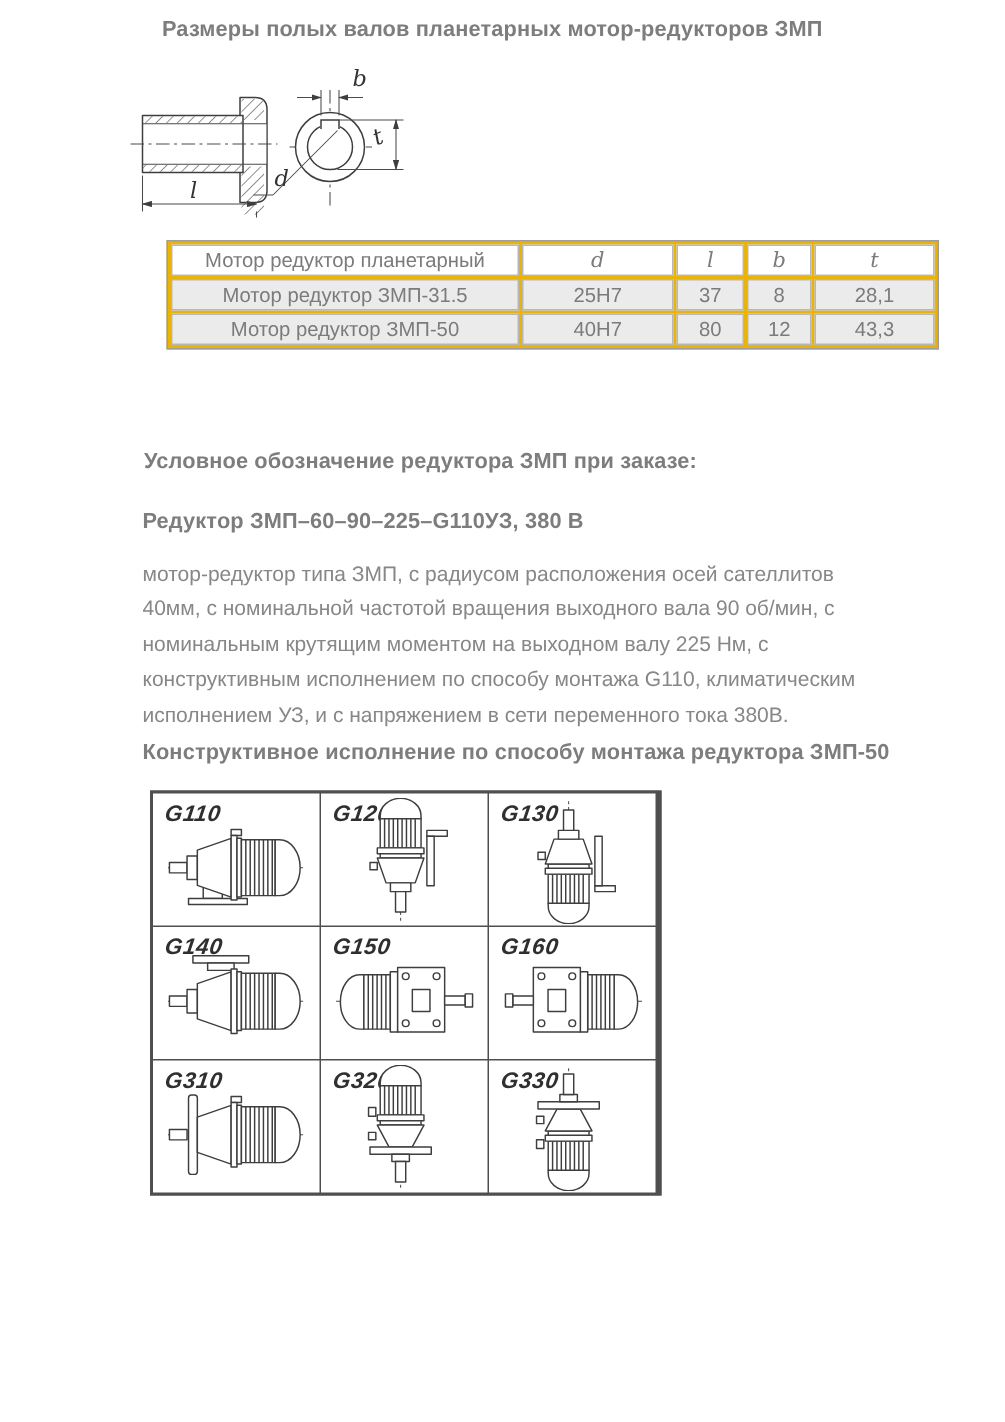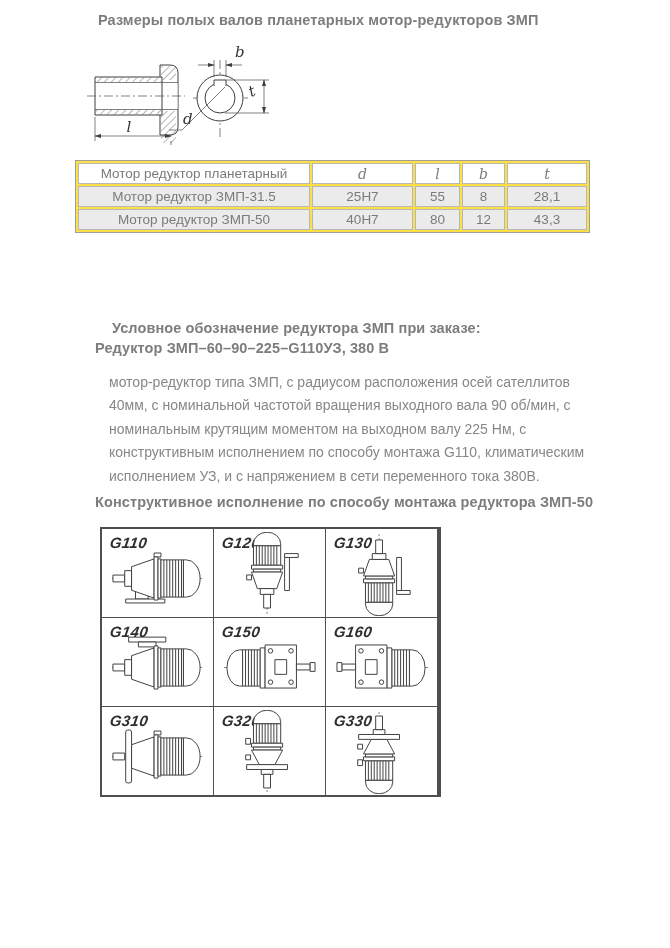--- a/index.html
+++ b/index.html
@@ -5,21 +5,21 @@
   html,body { margin:0; padding:0; background:#fff; }
   .page {
     position:relative; width:670px; height:948px; background:#ffffff;
     font-family:"Liberation Sans", sans-serif; overflow:hidden;
   }
   .abs { position:absolute; }
   .heading { font-weight:bold; color:#7d7d7d; font-size:14.5px; letter-spacing:.1px; }
   .para { font-size:14px; line-height:23.4px; color:#878787; width:492px; }
 
   
-  table.dims { border-collapse:separate; border-spacing:2px; border:1px solid #9e9e9e; background:#fde047; }
+  table.dims { border-collapse:separate; border-spacing:2px; border:1px solid #9e9e9e; background:#eab308;margin-left:36px; }
   table.dims th, table.dims td {
     border:1px solid #b7b7b7; font-size:13.5px; font-weight:normal;
     color:#7b7b7b; text-align:center; height:19px; padding:0 4px; background:#fff;
   }
   table.dims .it { font-style:italic; font-family:"DejaVu Serif", serif; font-size:14px; }
   table.dims tr.stripe th, table.dims tr.stripe td { background:#ebebeb;text-align:center; }
 
   
   .grid {
     display:grid; grid-template-columns:repeat(3,111px); grid-auto-rows:88px;
@@ -36,21 +36,21 @@
 
   .dimtext { font-family:"DejaVu Serif", serif; font-style:italic; font-size:15px; fill:#333; }
   .lineart { stroke:#3e3e3e; fill:#ffffff; stroke-width:1; stroke-linejoin:round; }
   .thin { stroke:#4a4a4a; stroke-width:0.7; fill:none; }
 </style>
 </head>
 <body>
 
 <div class="page">
 
-  <div class="abs heading" style="left:98px; top:12px;">Размеры полых валов планетарных мотор-редукторов ЗМП</div>
+  <div class="abs heading" style="left:108px; top:12px;">Размеры полых валов планетарных мотор-редукторов ЗМП</div>
 
   <svg class="abs" style="left:85px; top:44px;" width="200" height="112" viewBox="0 0 200 112">
     <defs>
       <pattern id="hatch" patternUnits="userSpaceOnUse" width="5" height="5" patternTransform="rotate(45)">
         <line x1="0" y1="0" x2="0" y2="5" stroke="#5a5a5a" stroke-width="0.9"></line>
       </pattern>
       <marker id="arr" viewBox="0 0 10 6" refX="9" refY="3" markerWidth="10" markerHeight="6" orient="auto-start-reverse">
         <path d="M0,0 L10,3 L0,6 z" fill="#3e3e3e"></path>
       </marker>
     </defs>
@@ -109,37 +109,37 @@
         <tr>
       <th>Мотор редуктор планетарный</th>
       <th class="it">d</th>
       <th class="it">l</th>
       <th class="it">b</th>
       <th class="it">t</th>
     </tr>
     <tr class="stripe">
       <td>Мотор редуктор ЗМП-31.5</td>
       <td>25H7</td>
-      <td>55</td>
+      <td>37</td>
       <td>8</td>
       <td>28,1</td>
     </tr>
     <tr class="stripe">
       <td>Мотор редуктор ЗМП-50</td>
       <td>40H7</td>
       <td>80</td>
       <td>12</td>
       <td>43,3</td>
     </tr>
   </tbody>
     </table>
 
-  <div class="abs heading" style="left:112px; top:300px;margin-top:20px;">Условное обозначение редуктора ЗМП при заказе:</div>
+  <div class="abs heading" style="left:96px; top:300px;">Условное обозначение редуктора ЗМП при заказе:</div>
   <div class="abs heading" style="left:95px; top:340px;">Редуктор ЗМП–60–90–225–G110УЗ, 380 В</div>
-  <div class="abs para" style="left:95px; top:371px;margin-left:14px;">мотор-редуктор типа ЗМП, с радиусом расположения осей сателлитов 40мм, с номинальной частотой вращения выходного вала 90 об/мин, с номинальным крутящим моментом на выходном валу 225 Нм, с конструктивным исполнением по способу монтажа G110, климатическим исполнением УЗ, и с напряжением в сети переменного тока 380В.</div>
+  <div class="abs para" style="left:95px; top:371px;">мотор-редуктор типа ЗМП, с радиусом расположения осей сателлитов 40мм, с номинальной частотой вращения выходного вала 90 об/мин, с номинальным крутящим моментом на выходном валу 225 Нм, с конструктивным исполнением по способу монтажа G110, климатическим исполнением УЗ, и с напряжением в сети переменного тока 380В.</div>
 
   <div class="abs heading" style="left:95px; top:494px;">Конструктивное исполнение по способу монтажа редуктора ЗМП-50</div>
 
   <div class="grid abs" style="left:100px; top:527px;">
 
     <div class="cell hz">
       <span class="glabel">G110</span>
       <svg viewBox="0 0 96 64">
         <g class="lineart">
           <line x1="1" y1="33" x2="95" y2="33" class="thin" stroke-dasharray="8 2 2 2"></line>

